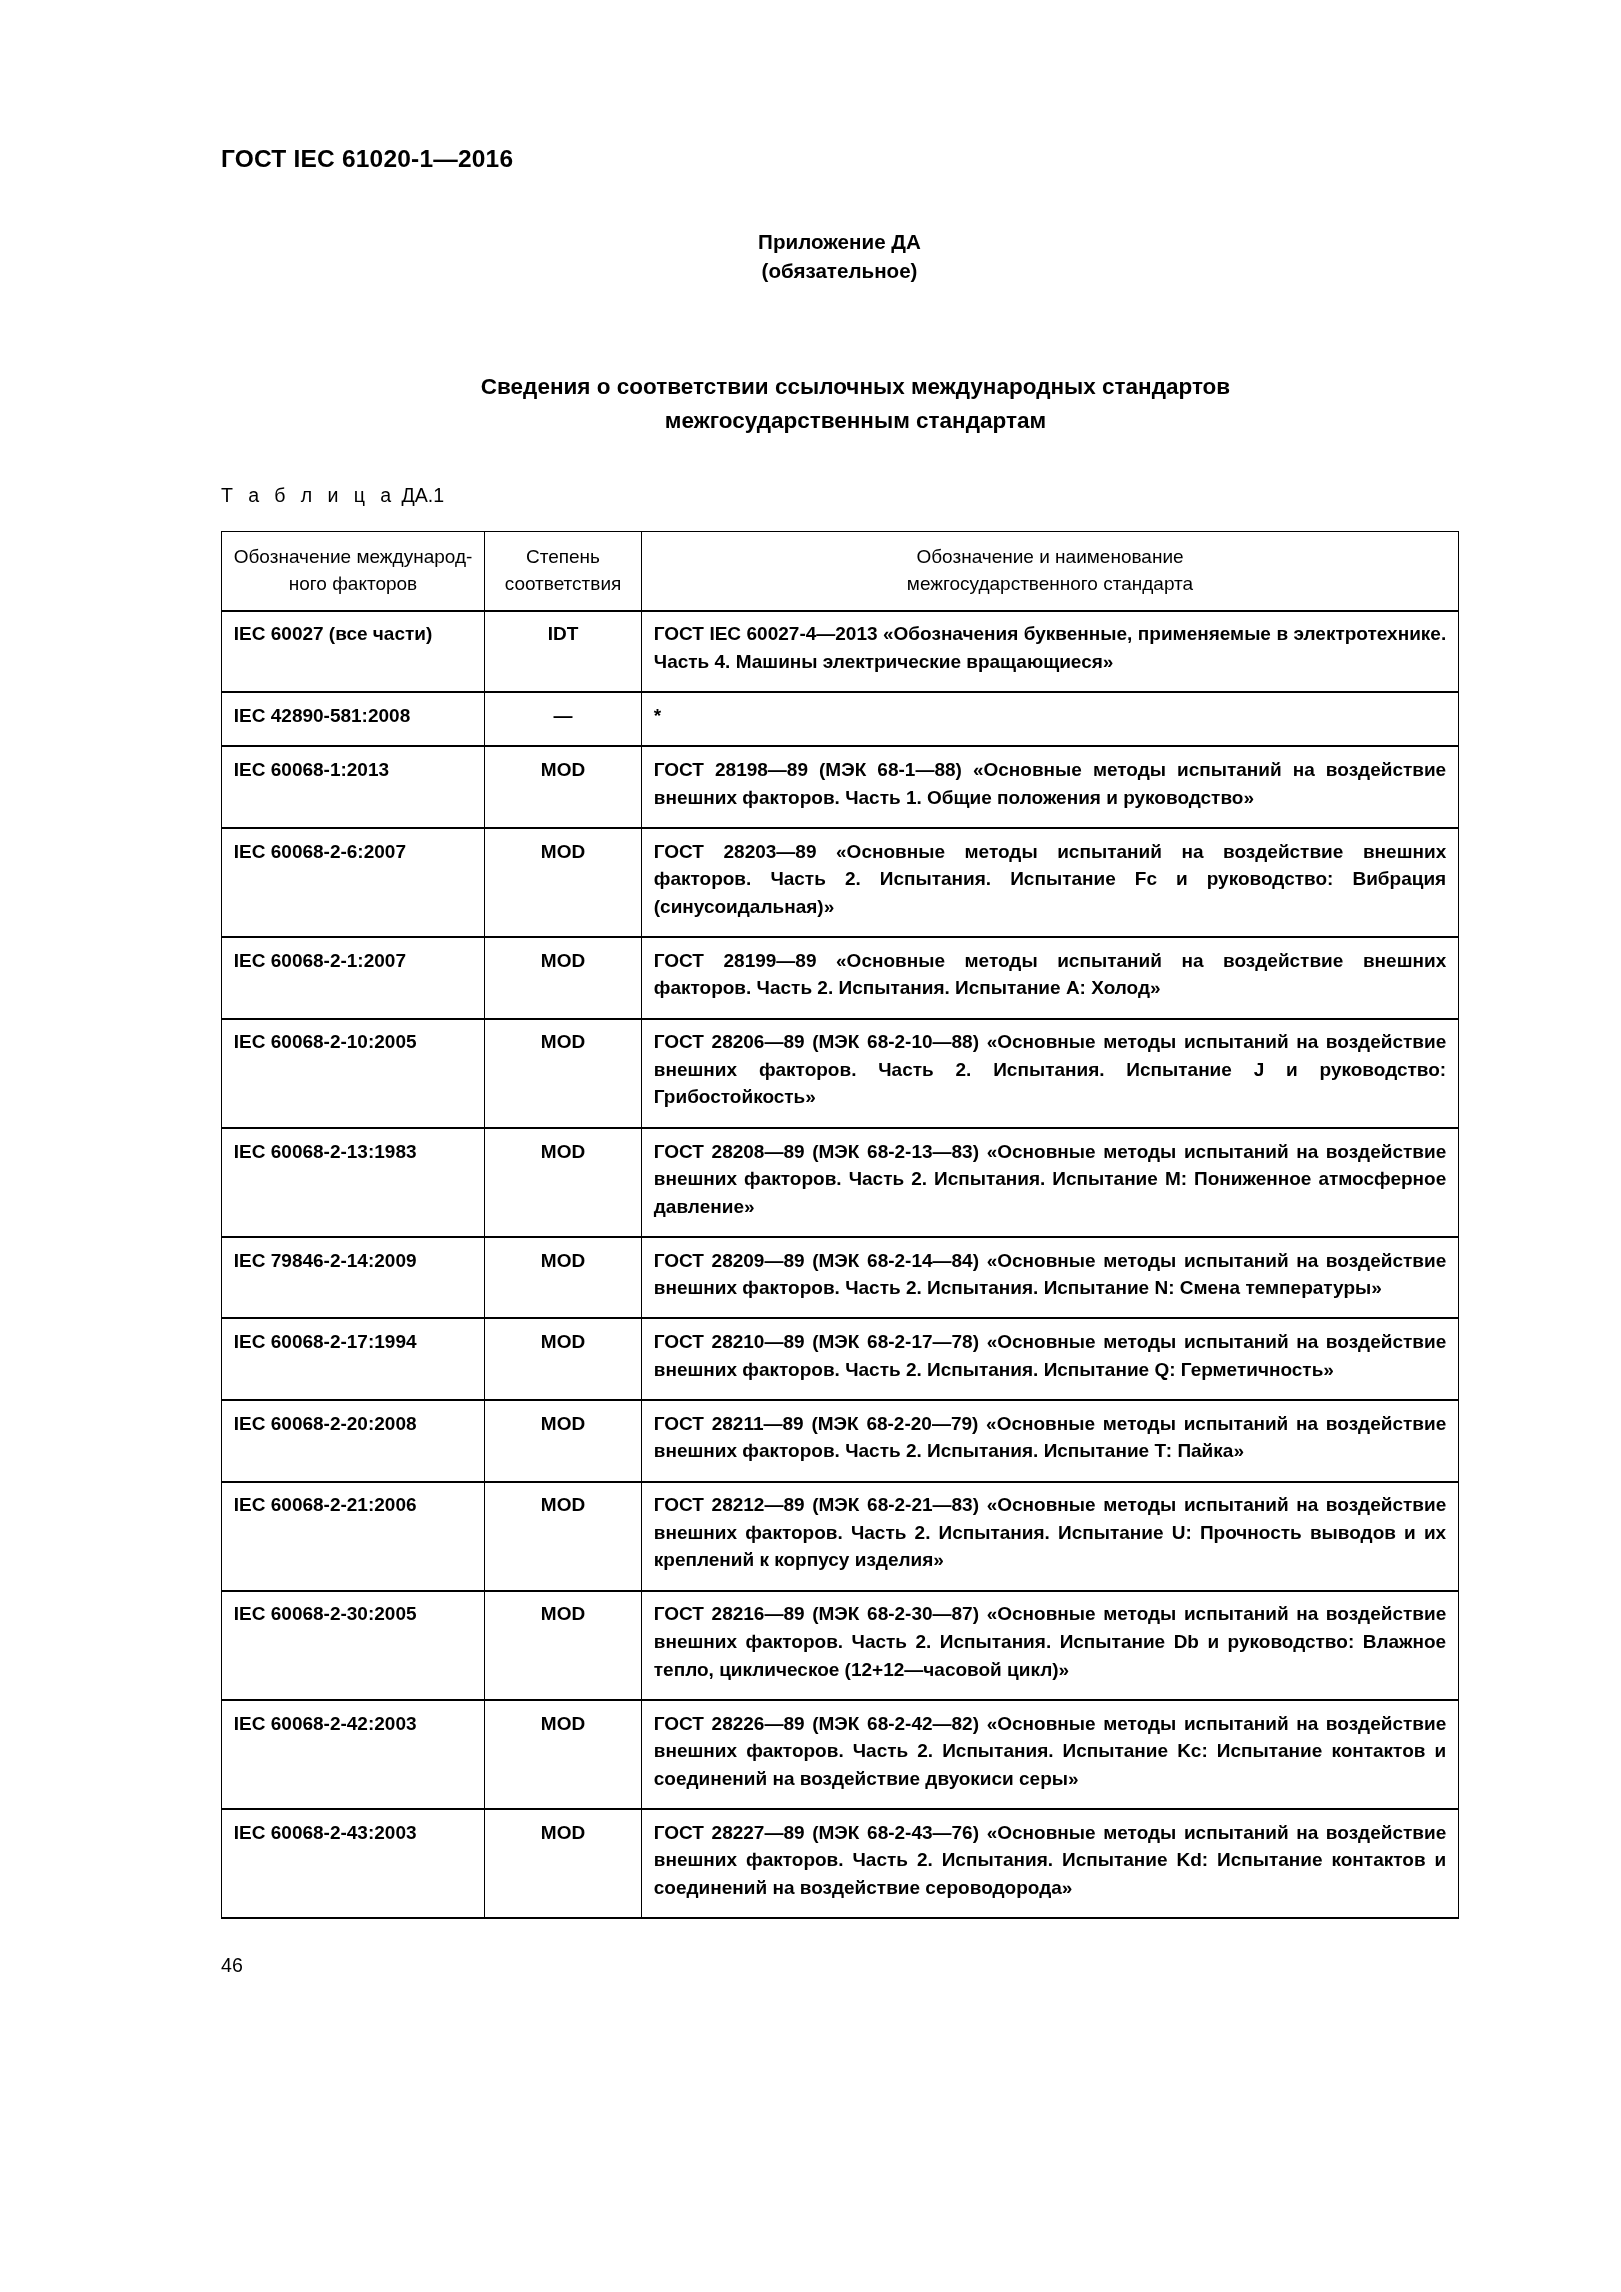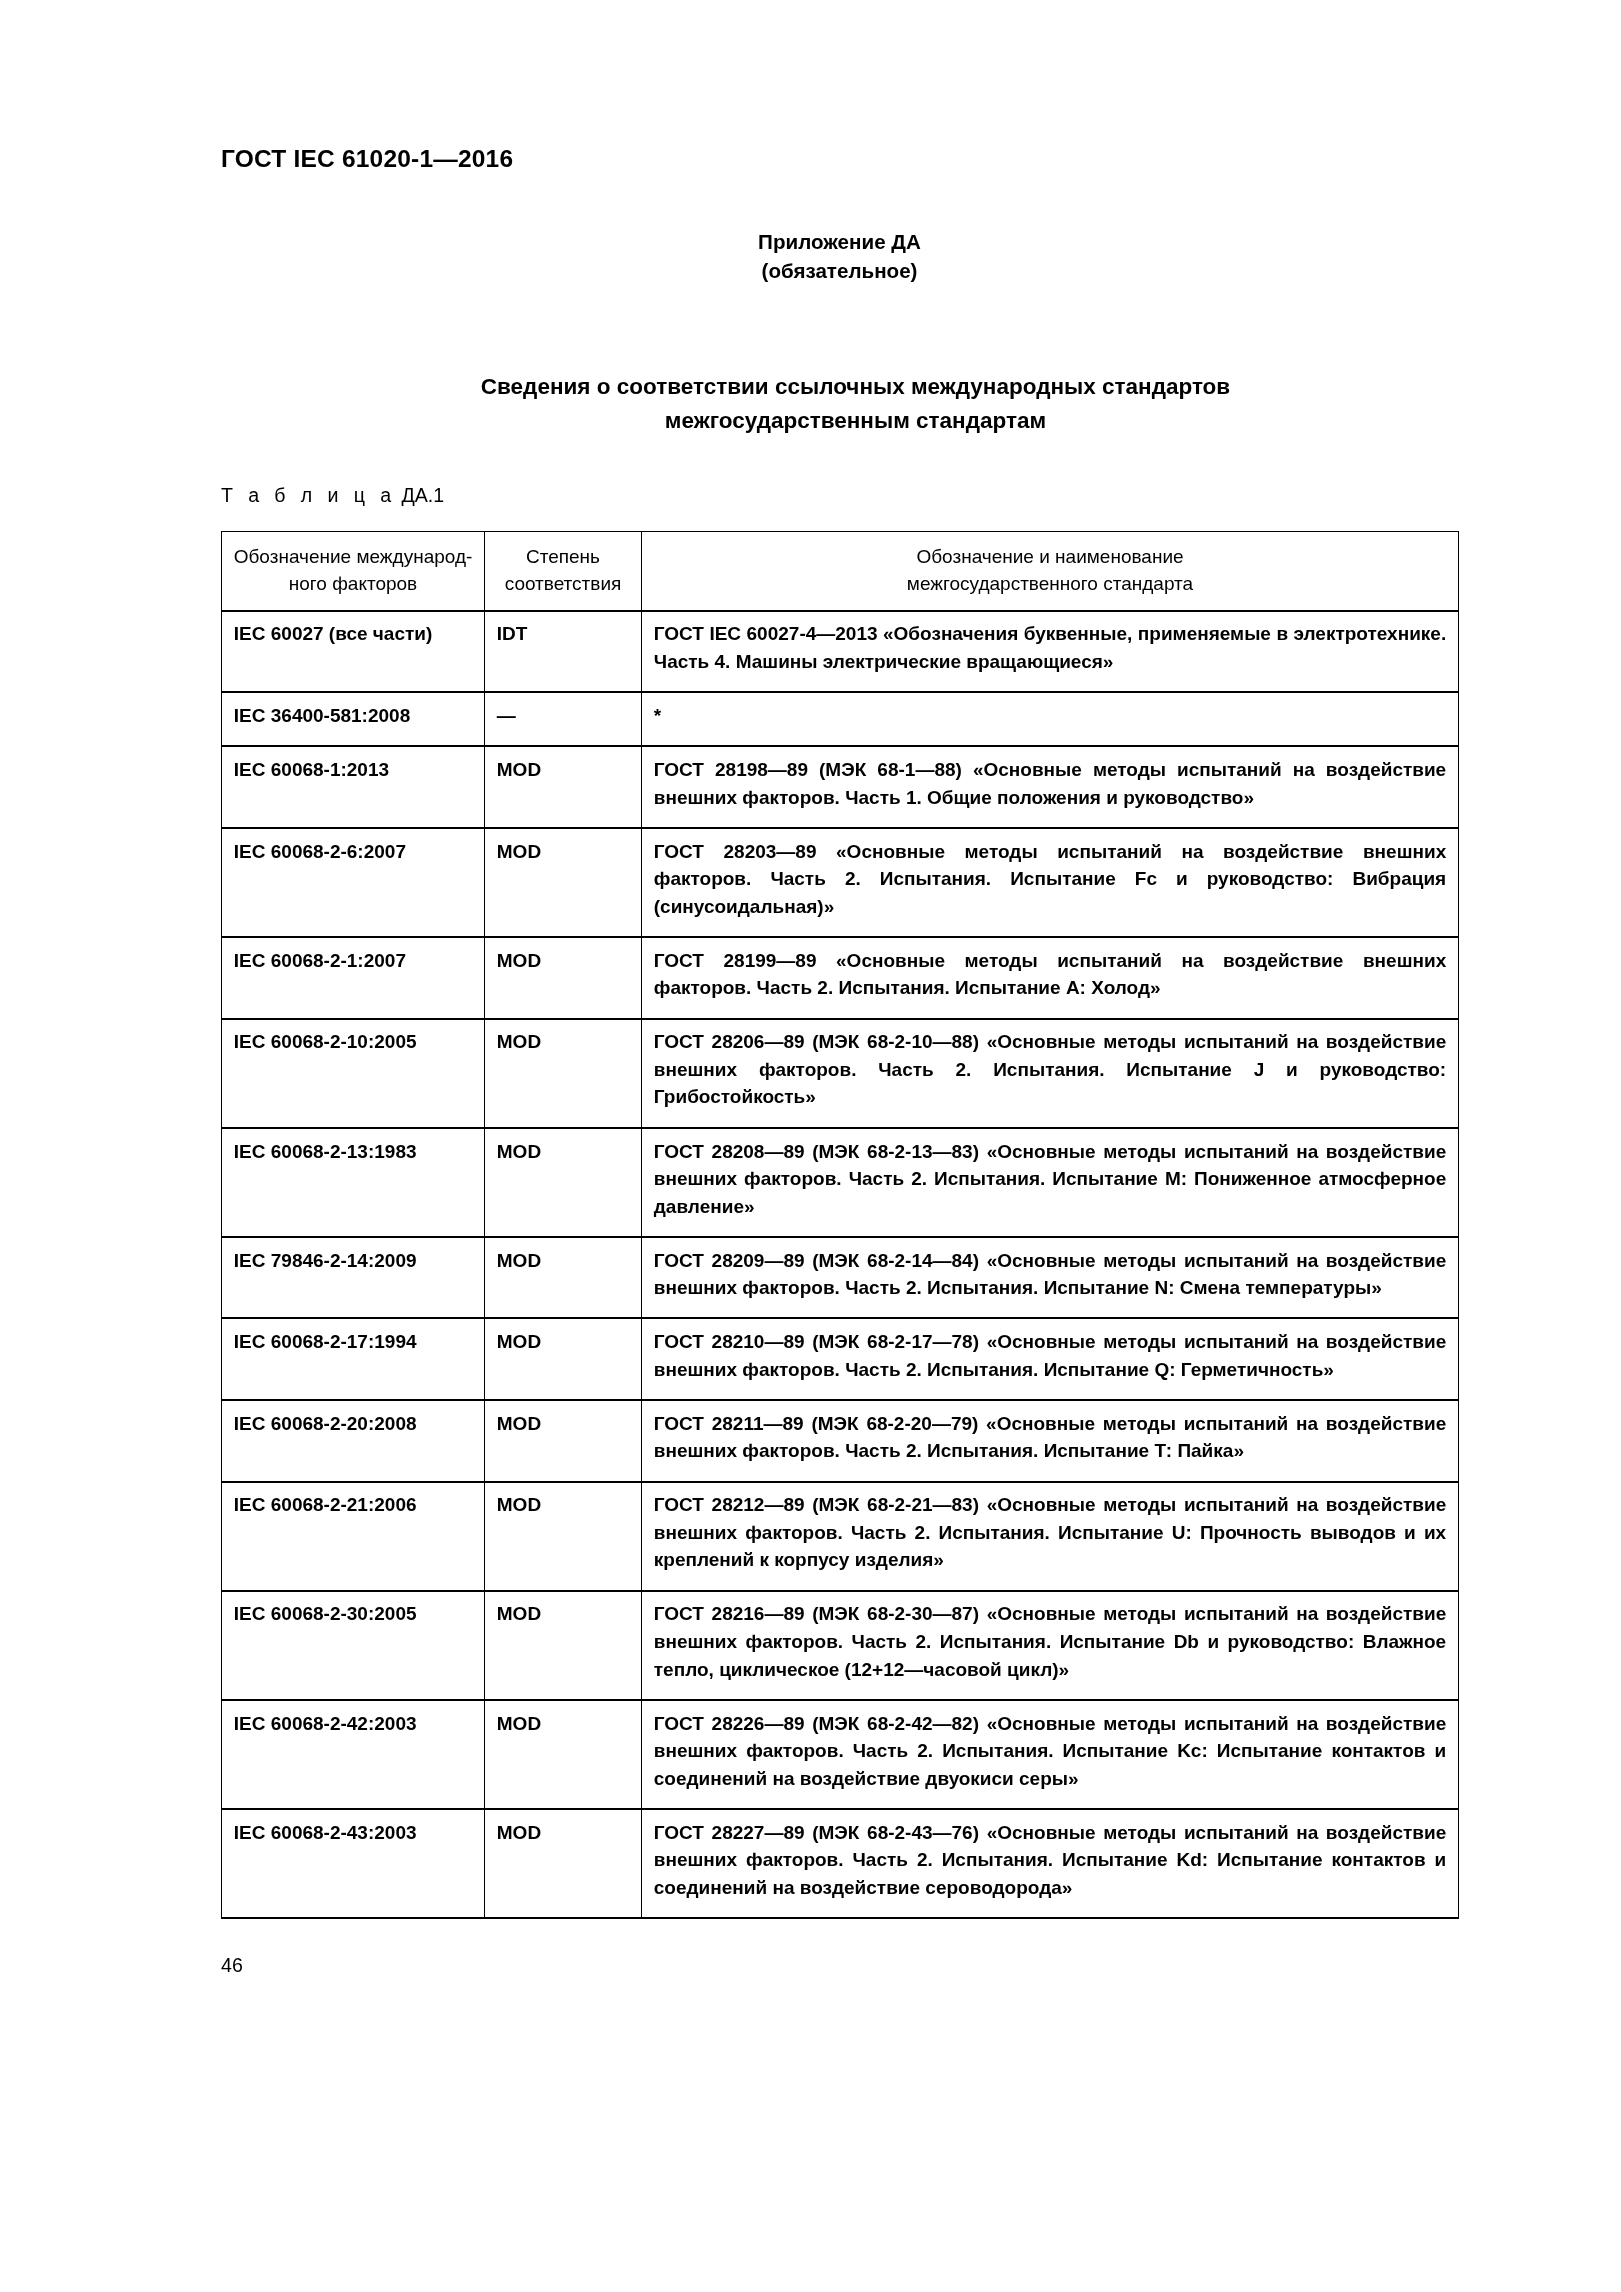--- a/index.html
+++ b/index.html
@@ -95,21 +95,21 @@
   }
   table.da thead th.h3 {
     padding-top: 10.8px;
   }
   table.da tbody td {
     border-top: 2px solid #000;
     border-bottom: 2px solid #000;
     font-weight: bold;
   }
   td.col1 { text-align: left; }
-  td.col2 { padding-left: 3.9px; padding-right: 3.9px; }
+  td.col2 { text-align: center; padding-left: 3.9px; padding-right: 3.9px; }
   td.col3 { text-align: left; text-align-last: left; }
   td.col3.just { text-align: justify; }
   td.col3.center { text-align: center; }
 
   .page-num {
     position: absolute;
     left: 192px;
     top: 1954px;
     font-size: 19.6px;
   }
@@ -156,21 +156,21 @@
           </th>
         </tr>
       </thead>
       <tbody id="tbody">
           <tr>
             <td class="col1">IEC 60027 (все части)</td>
             <td class="col2">IDT</td>
             <td class="col3 just">ГОСТ IEC 60027-4—2013 «Обозначения буквенные, применяемые в электротехнике. Часть 4. Машины электрические вращающиеся»</td>
           </tr>
           <tr>
-            <td class="col1">IEC 36400-581:2008</td>
+            <td class="col1">IEC 42890-581:2008</td>
             <td class="col2">—</td>
             <td class="col3 center">*</td>
           </tr>
           <tr>
             <td class="col1">IEC 60068-1:2013</td>
             <td class="col2">MOD</td>
             <td class="col3 just">ГОСТ 28198—89 (МЭК 68-1—88) «Основные методы испытаний на воздействие внешних факторов. Часть 1. Общие положения и руководство»</td>
           </tr>
           <tr>
             <td class="col1">IEC 60068-2-6:2007</td>

